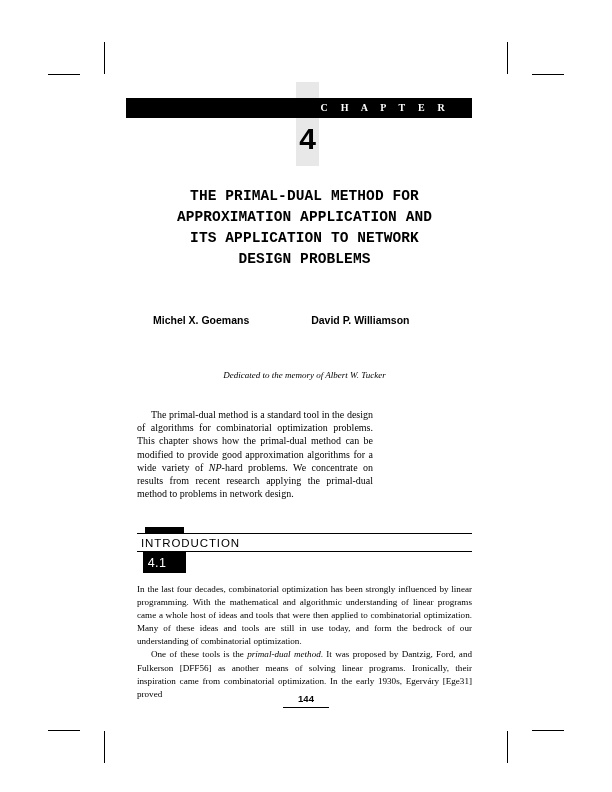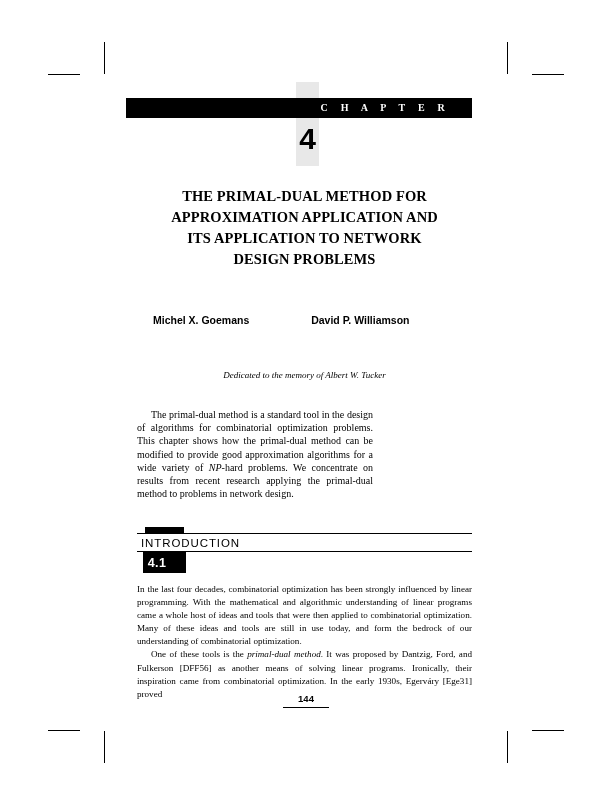--- a/index.html
+++ b/index.html
@@ -79,21 +79,21 @@
     color: #000000;
   }
 
   
   .chapter-title {
     position: absolute;
     left: 137px;
     top: 176px;
     width: 335px;
     text-align: center;
-    font-family: Liberation Serif, serif;
+    font-family: Liberation Mono, monospace;
     font-weight: 700;
     font-size: 14.5px;
     line-height: 21px;
     letter-spacing: 0.1px;
   }
   .chapter-title .tl { display: block; }
 
   
   .authors {
     position: absolute;
@@ -182,21 +182,21 @@
   .sec-num {
     position: absolute;
     left: 0; top: 0;
     width: 28px; height: 21px;
     display: flex;
     align-items: center;
     justify-content: center;
     color: #ffffff;
     font-family: "Liberation Sans", "DejaVu Sans", sans-serif;
     font-size: 12.5px;
-    font-weight: 700;
+    font-weight: 400;
     letter-spacing: 0.3px;
   }
 
   
   .body-text {
     position: absolute;
     left: 137px;
     top: 583px;
     width: 335px;
     font-size: 9.1px;

